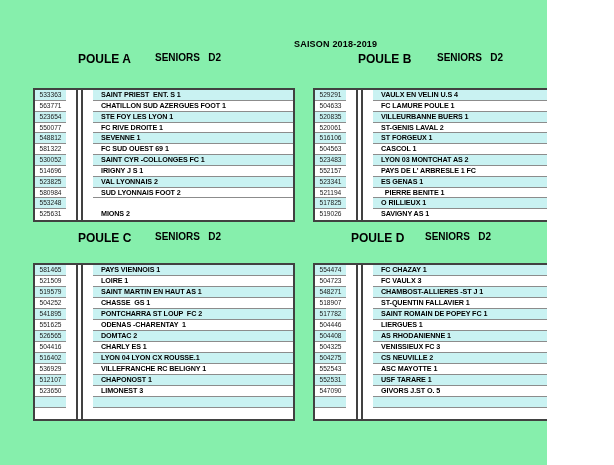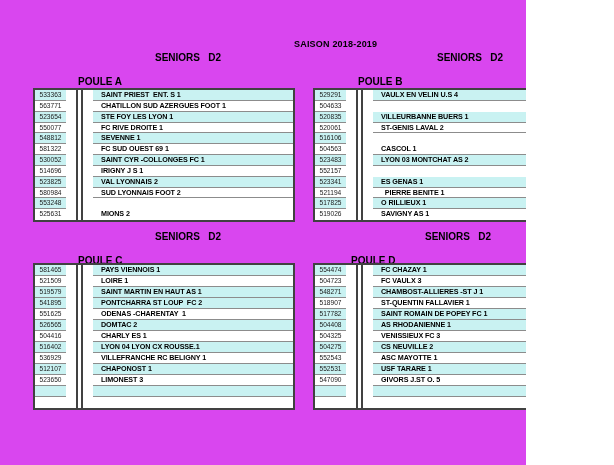--- a/index.html
+++ b/index.html
@@ -1,43 +1,44 @@
 <!DOCTYPE html>
 <html><head>
 <meta charset="utf-8">
 <style>
   html,body { margin:0; padding:0; background:#ffffff; }
   .canvas {
     position:relative;
     width:526px; height:465px;
-    background:#d946ef;
+    background:#86efac;
     font-family:"Liberation Sans", sans-serif;
     color:#000;
     overflow:hidden;
+    padding-left:21px;
   }
   .saison-title {
     position:absolute; left:294px; top:39px;
     font-size:9px; font-weight:bold; letter-spacing:0.2px;
     white-space:pre;
   }
   .section { position:absolute; }
   .sec-a { left:33px;  top:52px;  width:262px; }
   .sec-b { left:313px; top:52px;  width:258px; }
   .sec-c { left:33px;  top:231px; width:262px; }
   .sec-d { left:313px; top:231px; width:258px; }
   .seniors {
     position:absolute; top:0;
     font-size:10px; font-weight:bold; white-space:pre;
   }
   .sec-a .seniors, .sec-c .seniors { left:122px; }
   .sec-b .seniors { left:124px; }
   .sec-d .seniors { left:112px; }
   .poule {
-    position:absolute; top:24px;
-    font-size:10px; font-weight:bold; white-space:pre;
+    position:absolute; top:0;
+    font-size:12px; font-weight:bold; white-space:pre;
   }
   .sec-a .poule, .sec-b .poule, .sec-c .poule { left:45px; }
   .sec-d .poule { left:38px; }
   .pool-table {
     position:absolute; left:0; top:36px; right:0;
     border:2px solid #414141;
     background:#ffffff;
     display:flex; flex-direction:column;
   }
   .sec-c .pool-table, .sec-d .pool-table { top:32px; }
@@ -147,48 +148,51 @@
     <div class="poule">POULE B</div>
     <div class="pool-table">
         <div class="row alt">
           <div class="cell num">529291</div>
           <div class="gapcol"></div>
           <div class="cell clubname">VAULX EN VELIN U.S 4</div>
         </div>
         <div class="row">
           <div class="cell num">504633</div>
           <div class="gapcol"></div>
+          <div class="cell clubname">FC LAMURE POULE 1</div>
         </div>
         <div class="row alt">
           <div class="cell num">520835</div>
           <div class="gapcol"></div>
           <div class="cell clubname">VILLEURBANNE BUERS 1</div>
         </div>
         <div class="row">
           <div class="cell num">520061</div>
           <div class="gapcol"></div>
           <div class="cell clubname">ST-GENIS LAVAL 2</div>
         </div>
         <div class="row alt">
           <div class="cell num">516106</div>
           <div class="gapcol"></div>
+          <div class="cell clubname">ST FORGEUX 1</div>
         </div>
         <div class="row">
           <div class="cell num">504563</div>
           <div class="gapcol"></div>
           <div class="cell clubname">CASCOL 1</div>
         </div>
         <div class="row alt">
           <div class="cell num">523483</div>
           <div class="gapcol"></div>
           <div class="cell clubname">LYON 03 MONTCHAT AS 2</div>
         </div>
         <div class="row">
           <div class="cell num">552157</div>
           <div class="gapcol"></div>
+          <div class="cell clubname">PAYS DE L' ARBRESLE 1 FC</div>
         </div>
         <div class="row alt">
           <div class="cell num">523341</div>
           <div class="gapcol"></div>
           <div class="cell clubname">ES GENAS 1</div>
         </div>
         <div class="row">
           <div class="cell num">521194</div>
           <div class="gapcol"></div>
           <div class="cell clubname">  PIERRE BENITE 1</div>
@@ -218,20 +222,25 @@
         <div class="row">
           <div class="cell num">521509</div>
           <div class="gapcol"></div>
           <div class="cell clubname">LOIRE 1</div>
         </div>
         <div class="row alt">
           <div class="cell num">519579</div>
           <div class="gapcol"></div>
           <div class="cell clubname">SAINT MARTIN EN HAUT AS 1</div>
         </div>
+        <div class="row">
+          <div class="cell num">504252</div>
+          <div class="gapcol"></div>
+          <div class="cell clubname">CHASSE  GS 1</div>
+        </div>
         <div class="row alt">
           <div class="cell num">541895</div>
           <div class="gapcol"></div>
           <div class="cell clubname">PONTCHARRA ST LOUP  FC 2</div>
         </div>
         <div class="row">
           <div class="cell num">551625</div>
           <div class="gapcol"></div>
           <div class="cell clubname">ODENAS -CHARENTAY  1</div>
         </div>
@@ -300,20 +309,25 @@
         <div class="row">
           <div class="cell num">518907</div>
           <div class="gapcol"></div>
           <div class="cell clubname">ST-QUENTIN FALLAVIER 1</div>
         </div>
         <div class="row alt">
           <div class="cell num">517782</div>
           <div class="gapcol"></div>
           <div class="cell clubname">SAINT ROMAIN DE POPEY FC 1</div>
         </div>
+        <div class="row">
+          <div class="cell num">504446</div>
+          <div class="gapcol"></div>
+          <div class="cell clubname">LIERGUES 1</div>
+        </div>
         <div class="row alt">
           <div class="cell num">504408</div>
           <div class="gapcol"></div>
           <div class="cell clubname">AS RHODANIENNE 1</div>
         </div>
         <div class="row">
           <div class="cell num">504325</div>
           <div class="gapcol"></div>
           <div class="cell clubname">VENISSIEUX FC 3</div>
         </div>

